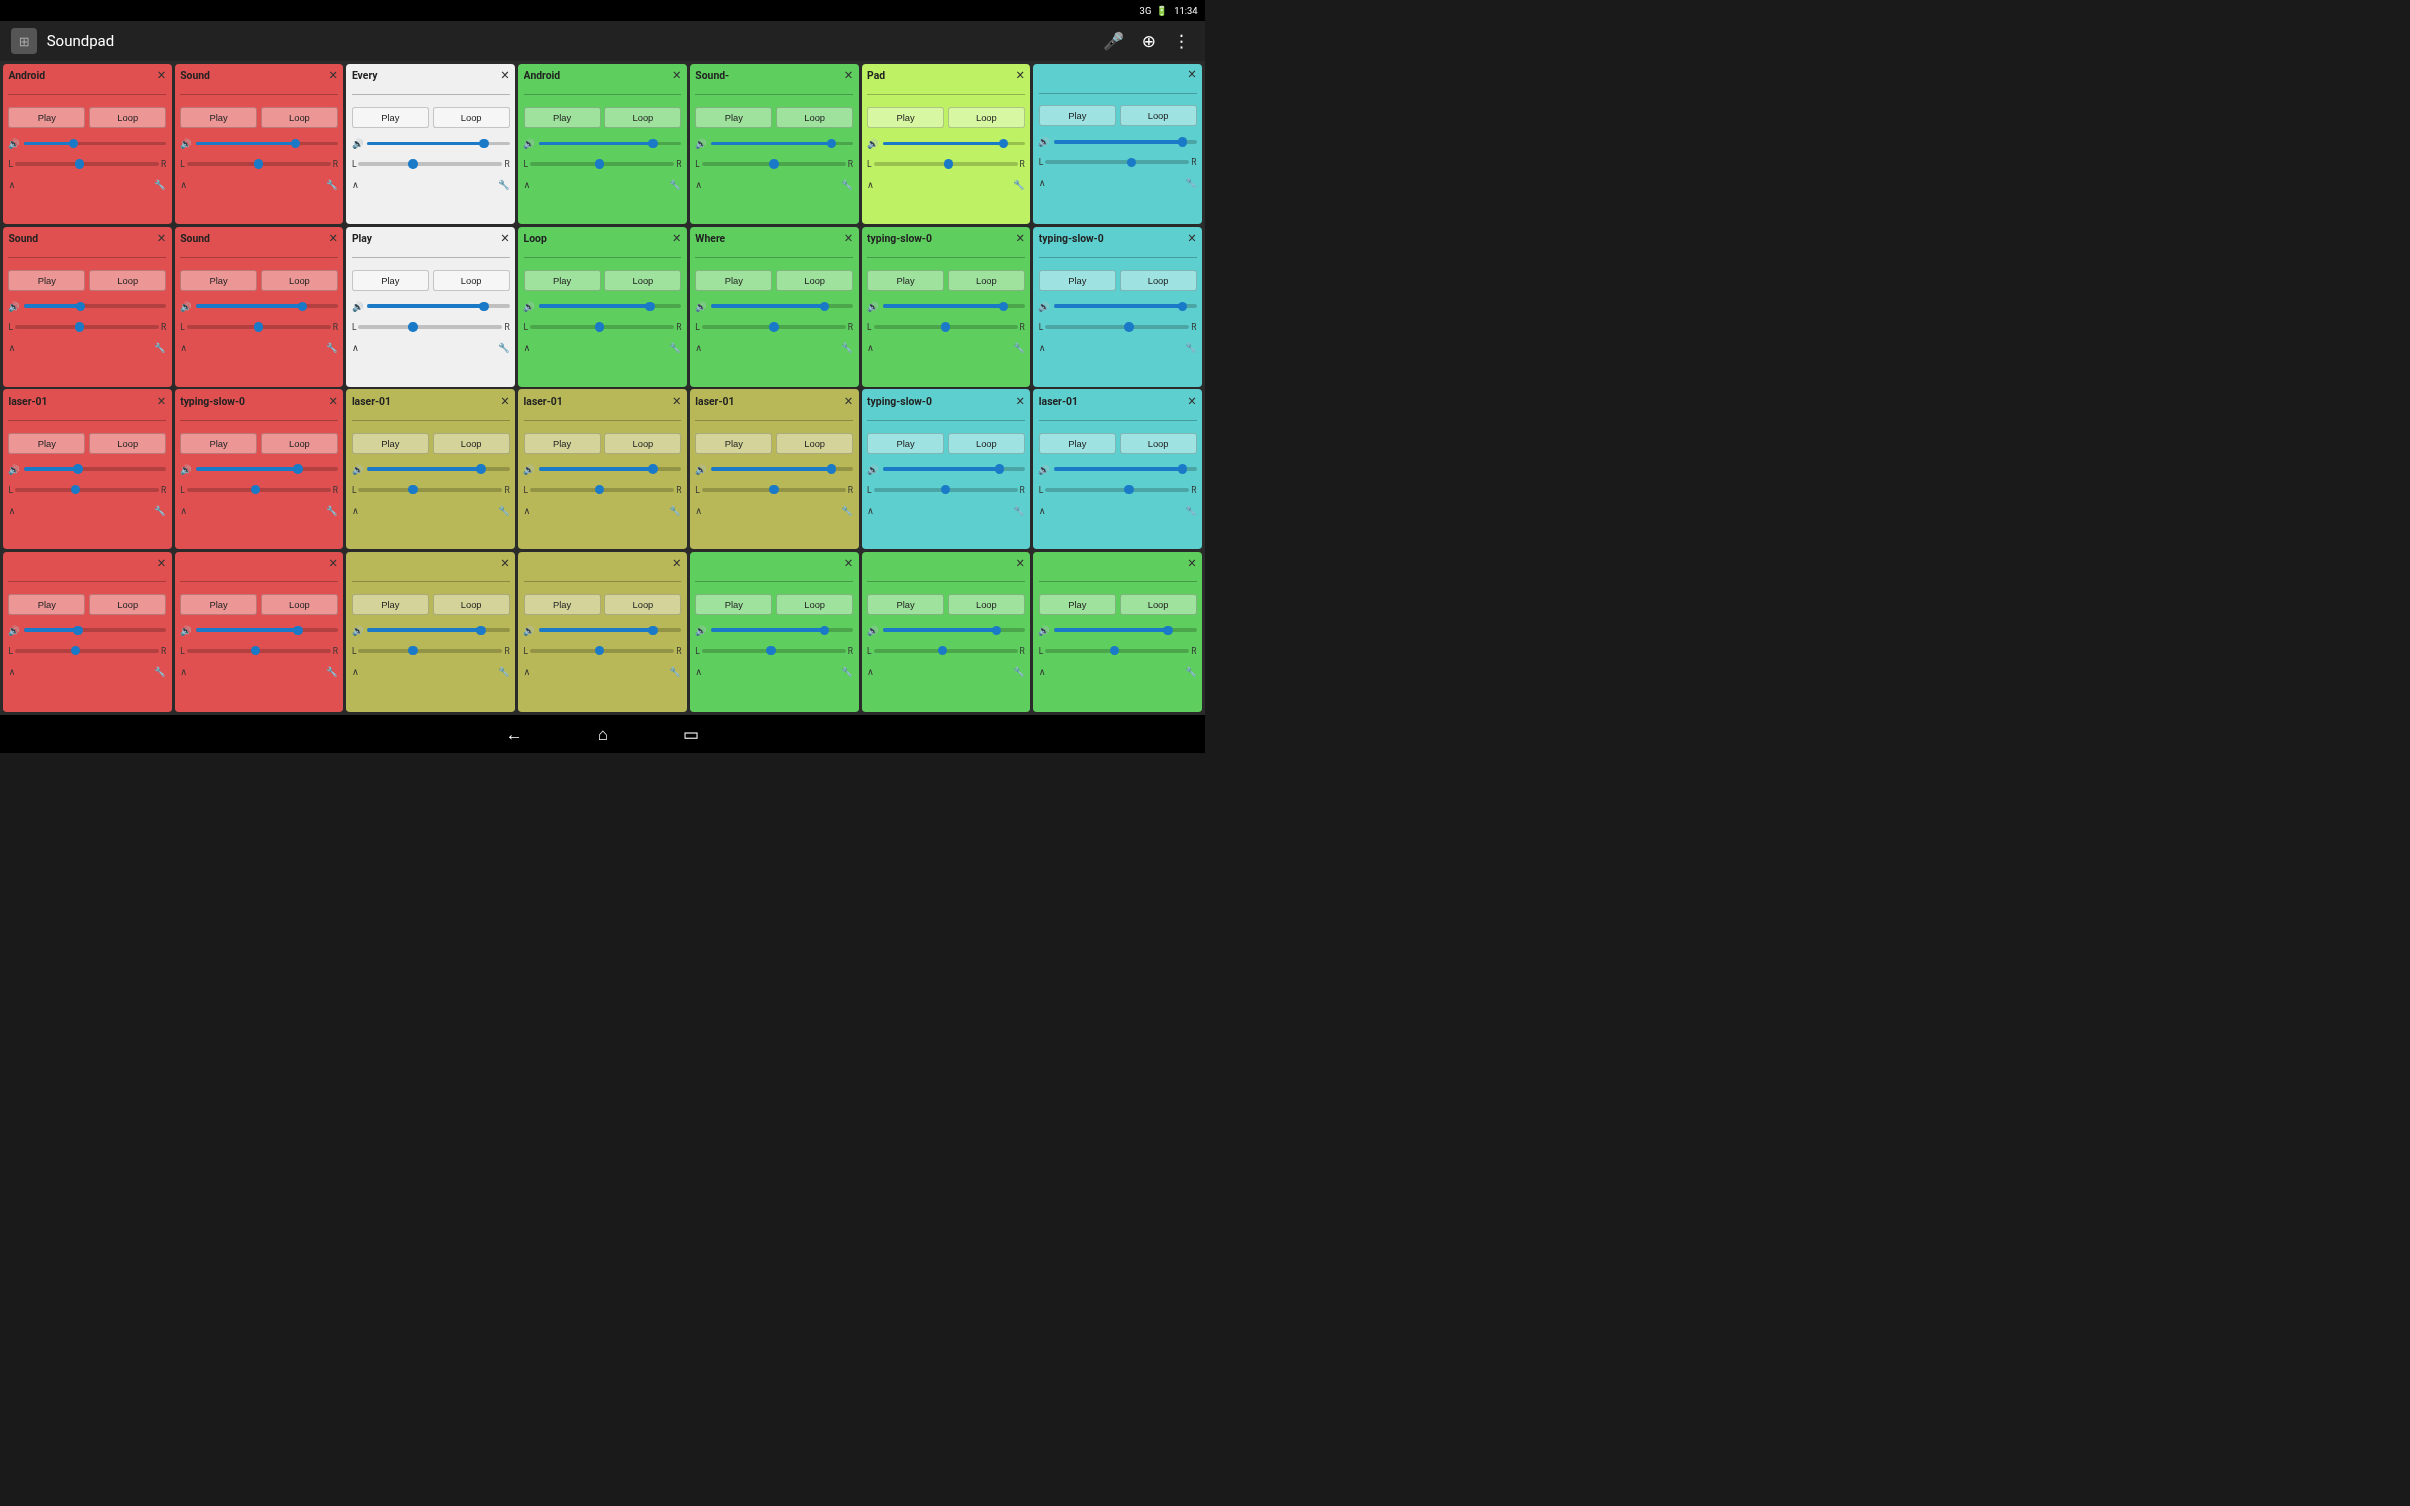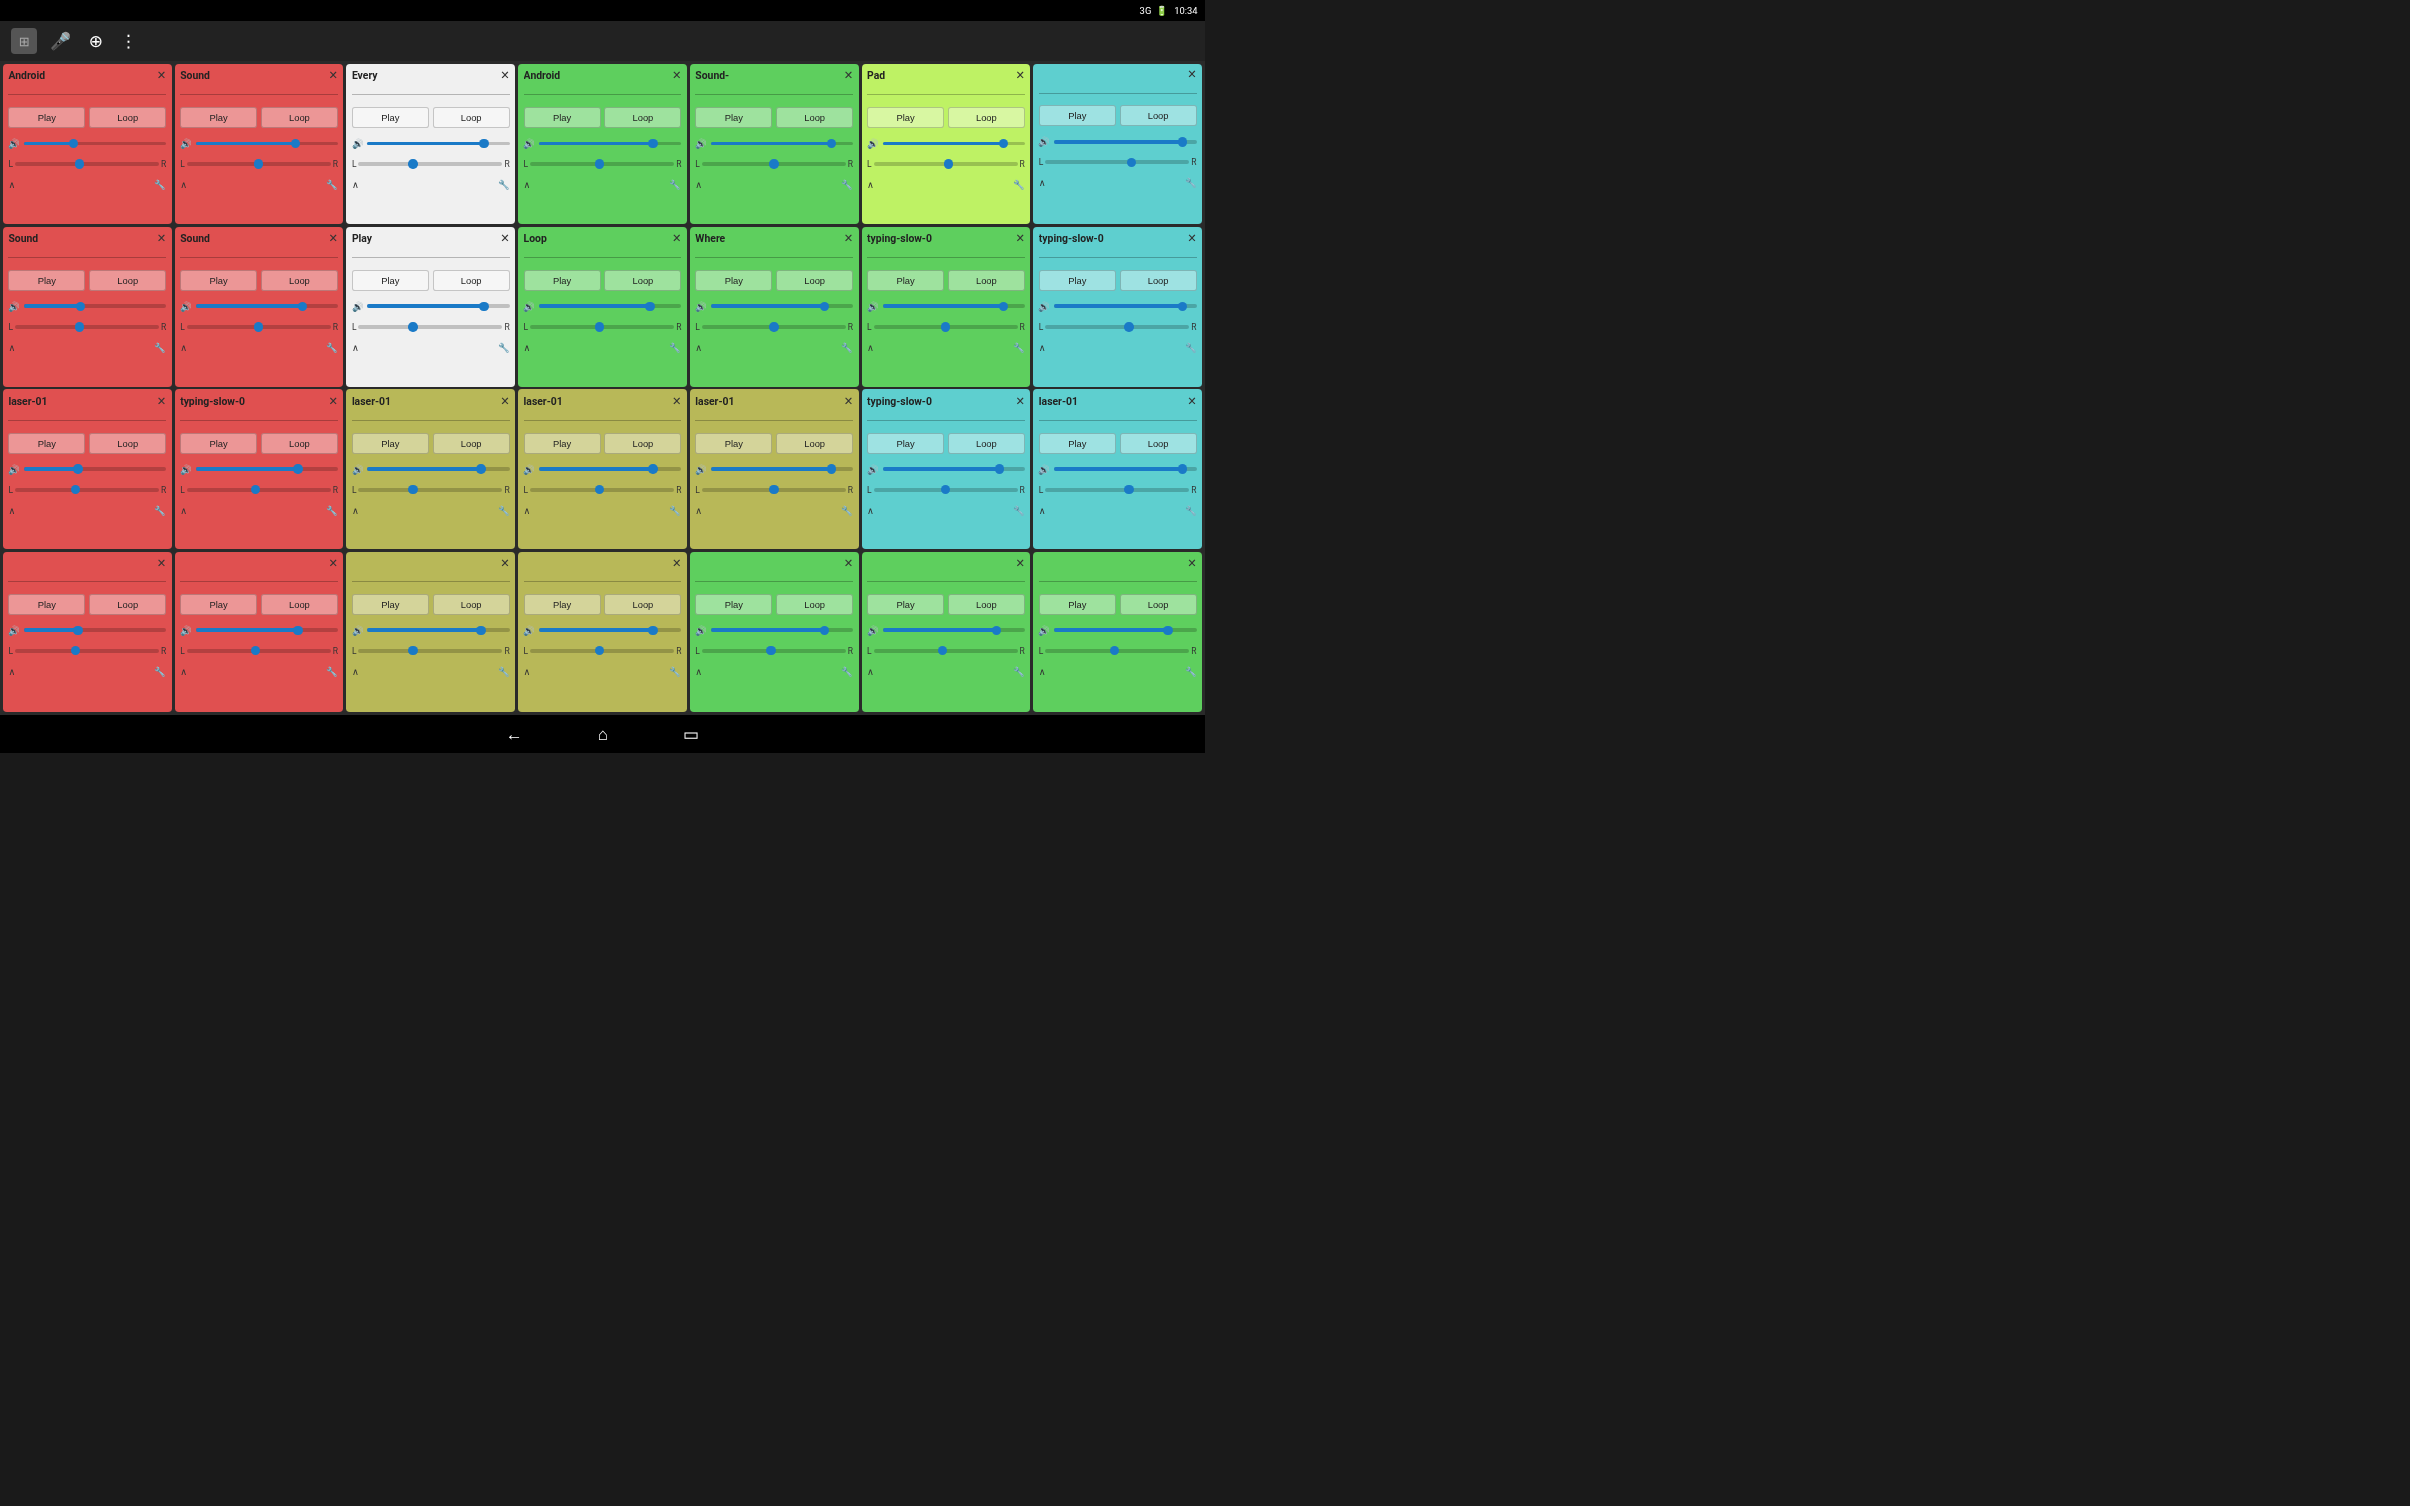--- a/index.html
+++ b/index.html
@@ -207,27 +207,28 @@
       font-size: 17px;
       cursor: pointer;
     }
   </style>
 </head>
 <body>
 
 <div class="status-bar">
   <span>3G</span>
   <span>🔋</span>
-  <span>10:34</span>
+  <span>11:34</span>
 </div>
 
 <div class="app-bar">
   <div class="app-icon">
     <span style="color:#aaa;font-size:13px;">⊞</span>
   </div>
+  <span class="app-title">Soundpad</span>
   <span class="toolbar-icon">🎤</span>
   <span class="toolbar-icon">⊕</span>
   <span class="toolbar-icon">⋮</span>
 </div>
 
 <div class="grid-area" id="sound-grid">
 <div class="sound-card" style="background: rgb(224, 80, 80);">
     <div class="card-header">
       <span class="card-title">Android</span>
       <span class="card-close">✕</span>

